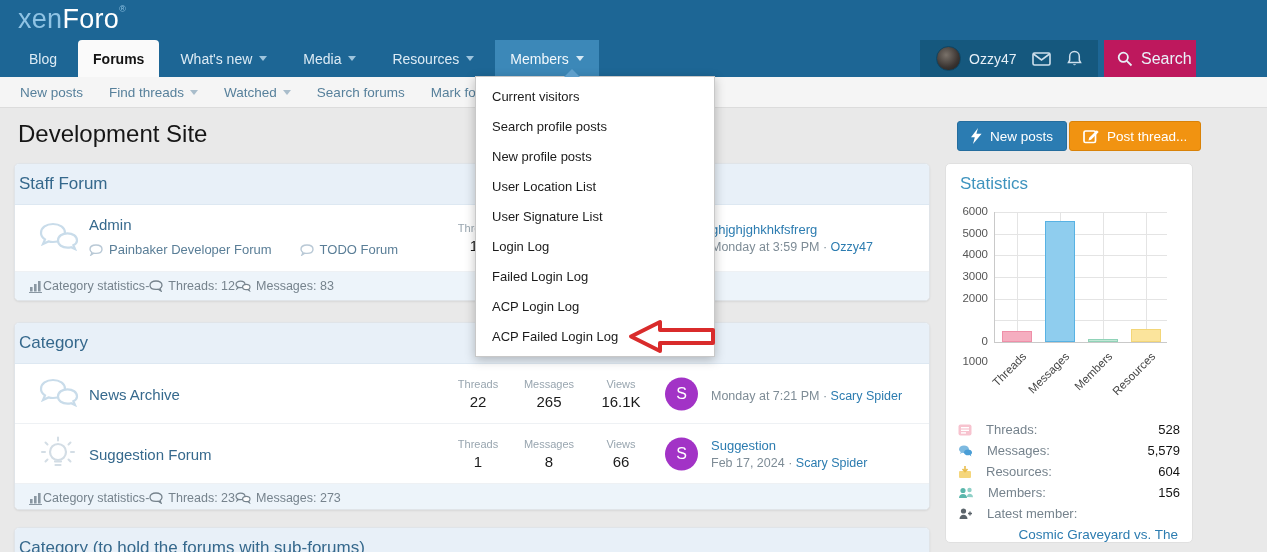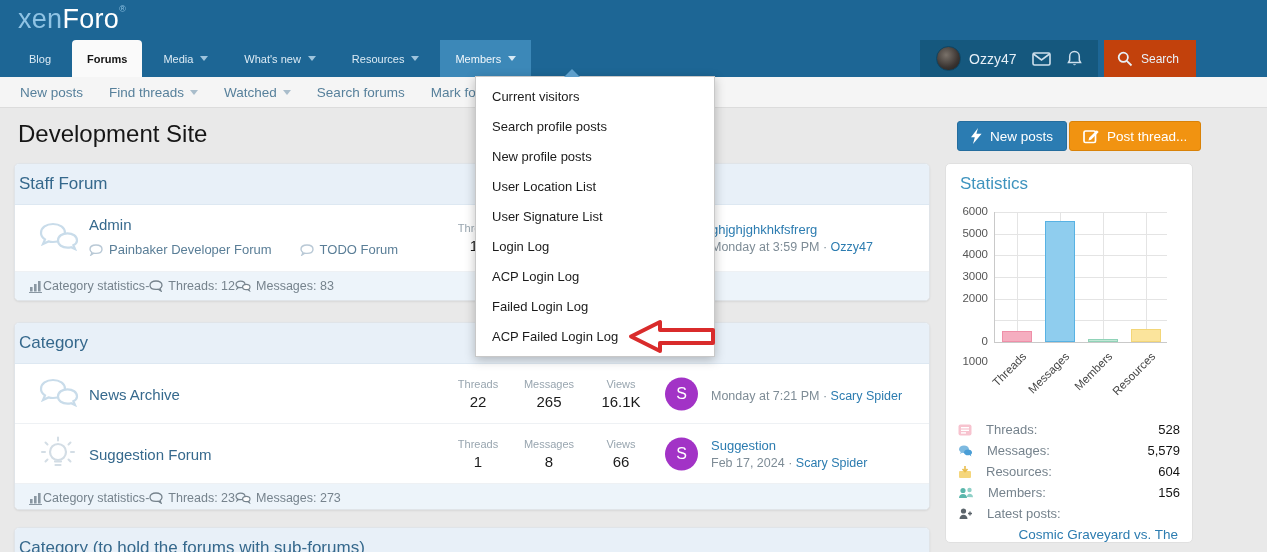--- a/index.html
+++ b/index.html
@@ -9,36 +9,36 @@
     -webkit-font-smoothing:antialiased;
   }
   
   .navbar{position:absolute;left:0;top:0;width:1267px;height:77px;background:#1d6695;}
   .logo{position:absolute;left:18px;top:4px;font-size:27px;color:#fff;letter-spacing:.3px;}
   .logo .xen{color:#8fc3e4;}
   .logo .foro{color:#ffffff;}
   .logo .reg{font-size:9px;vertical-align:top;color:#8fc3e4;}
   .tabs{position:absolute;left:14px;bottom:0;height:37px;display:flex;align-items:stretch;}
   .tab{display:flex;align-items:center;gap:7px;padding:0 15px;margin-right:6px;
-       color:#dcebf5;font-size:11px;cursor:pointer;white-space:nowrap;text-align:center;}
+       color:#dcebf5;font-size:14px;cursor:pointer;white-space:nowrap;text-align:center;}
   .tab-selected{background:#fafafa;color:#141414;font-weight:bold;border-radius:4px 4px 0 0;}
   .tab-open{background:#3c88b8;color:#f2f8fc;}
   .caret{width:0;height:0;border-left:4.5px solid transparent;border-right:4.5px solid transparent;
          border-top:5px solid #9ec4dd;display:inline-block;}
   .tab-open .caret{border-top-color:#d7e9f5;}
   .user-area{position:absolute;left:920px;bottom:0;width:178px;height:37px;background:#15587e;
              display:flex;align-items:center;gap:16px;padding:0 0 0 16px;box-sizing:border-box;
              color:#e6eff7;font-size:14px;}
   .avatar-sm{width:23px;height:23px;border-radius:50%;
              background:radial-gradient(circle at 40% 35%,#7a726a,#3a3431 60%,#1f1c1a);
              border:1px solid #0e4563;}
   .user-name{margin-left:-8px;}
-  .search-btn{position:absolute;left:1104px;bottom:0;width:92px;height:37px;background:#c2410c;
+  .search-btn{position:absolute;left:1104px;bottom:0;width:92px;height:37px;background:#be185d;
               display:flex;align-items:center;gap:8px;padding:0 13px;box-sizing:border-box;
-              color:#eaf2f9;font-size:12px;cursor:pointer;}
+              color:#eaf2f9;font-size:16px;cursor:pointer;}
   
   .subnav{position:absolute;left:0;top:77px;width:1267px;height:31px;background:#f5f5f5;
           border-bottom:1px solid #dcdcdc;box-sizing:border-box;display:flex;align-items:center;
           gap:26px;padding-left:20px;font-size:13.5px;color:#57809b;}
   .subnav-item{display:flex;align-items:center;gap:6px;cursor:pointer;white-space:nowrap;}
   .subnav .caret{border-top-color:#a9bdcb;}
   
   .page-title{position:absolute;left:18px;top:120px;font-size:24px;color:#161616;}
   .btn{position:absolute;top:121px;height:30px;display:flex;align-items:center;gap:8px;
        padding:0 13px;border-radius:3px;font-size:13.5px;color:#fff;cursor:pointer;box-sizing:border-box;}
@@ -111,25 +111,25 @@
 <div class="navbar">
   <div class="logo"><span class="xen">xen</span><span class="foro">Foro</span><span class="reg">®</span></div>
   <div class="tabs">
       <div class="tab">
         <span>Blog</span>
       </div>
       <div class="tab tab-selected">
         <span>Forums</span>
       </div>
       <div class="tab">
+        <span>What's new</span>
+        <span class="caret"></span>
+      </div>
+      <div class="tab">
         <span>Media</span>
-        <span class="caret"></span>
-      </div>
-      <div class="tab">
-        <span>What's new</span>
         <span class="caret"></span>
       </div>
       <div class="tab">
         <span>Resources</span>
         <span class="caret"></span>
       </div>
       <div class="tab tab-open">
         <span>Members</span>
         <span class="caret"></span>
       </div>
@@ -437,37 +437,37 @@
       <span class="side-stat-value">156</span>
     </div>
     <div class="side-stat-row">
       <span>
           <svg width="15" height="14" viewBox="0 0 15 14">
             <circle cx="5.5" cy="4" r="2.6" fill="#5b646b"></circle>
             <path d="M1.5 12c0-2.6 1.8-4.2 4-4.2s4 1.6 4 4.2z" fill="#5b646b"></path>
             <path d="M12 4.5v4M10 6.5h4" stroke="#5b646b" stroke-width="1.4"></path>
           </svg>
         </span>
-      <span class="side-stat-label">Latest posts:</span>
+      <span class="side-stat-label">Latest member:</span>
       <span class="side-stat-value"></span>
     </div>
   </div>
   <div class="latest-link">Cosmic Graveyard vs. The</div>
 </div>
 
 <div class="dropdown">
   <div class="beak"></div>
 <div class="menu-item">Current visitors</div>
     <div class="menu-item">Search profile posts</div>
     <div class="menu-item">New profile posts</div>
     <div class="menu-item">User Location List</div>
     <div class="menu-item">User Signature List</div>
     <div class="menu-item">Login Log</div>
+    <div class="menu-item">Failed Login Log</div>
     <div class="menu-item">ACP Login Log</div>
-    <div class="menu-item">Failed Login Log</div>
     <div class="menu-item">ACP Failed Login Log</div>
   </div>
 
 <div class="red-arrow">
   <svg width="88" height="37" viewBox="0 0 88 37">
       <path d="M3 18.5 L32 4 L32 12 L85 12 L85 25 L32 25 L32 33 Z" fill="#ffffff" stroke="#d92b2b" stroke-width="4" stroke-linejoin="round"></path>
     </svg>
 </div>
 
 </body></html>

